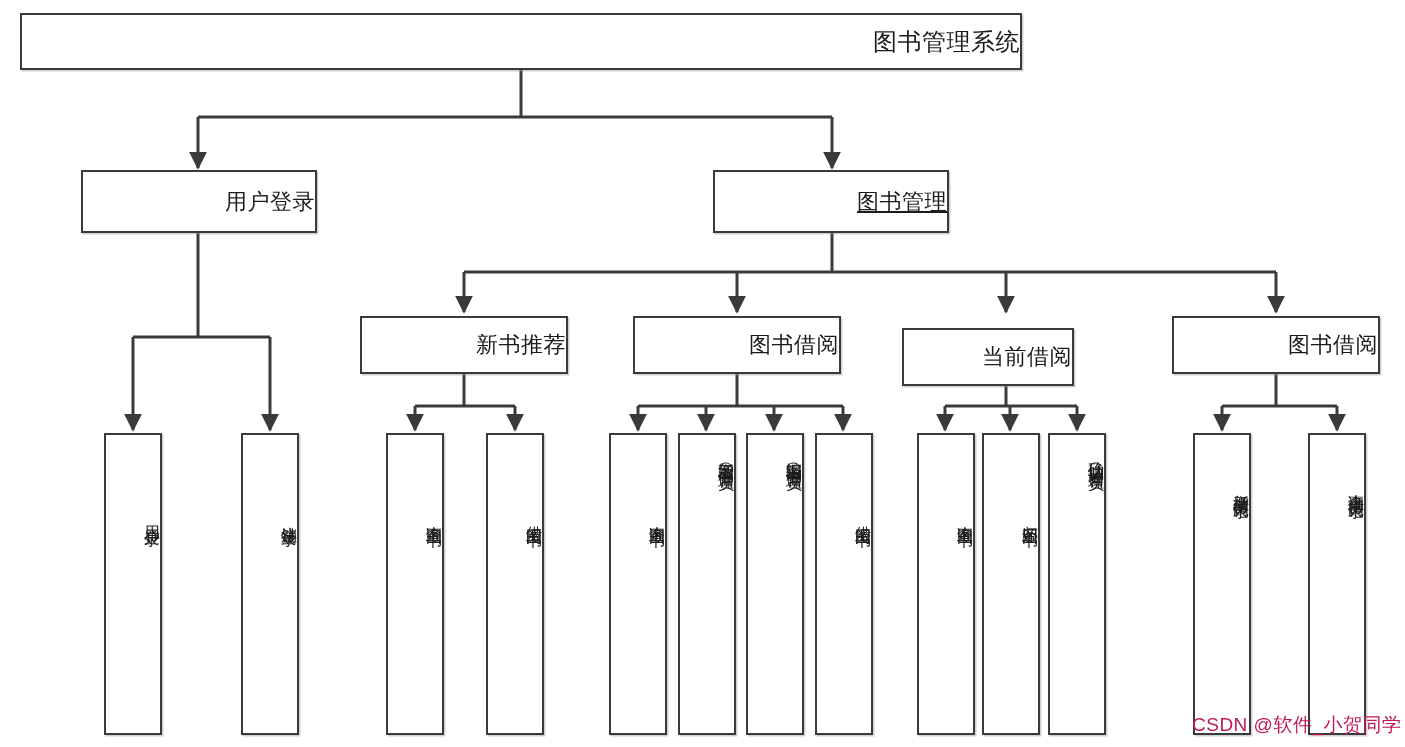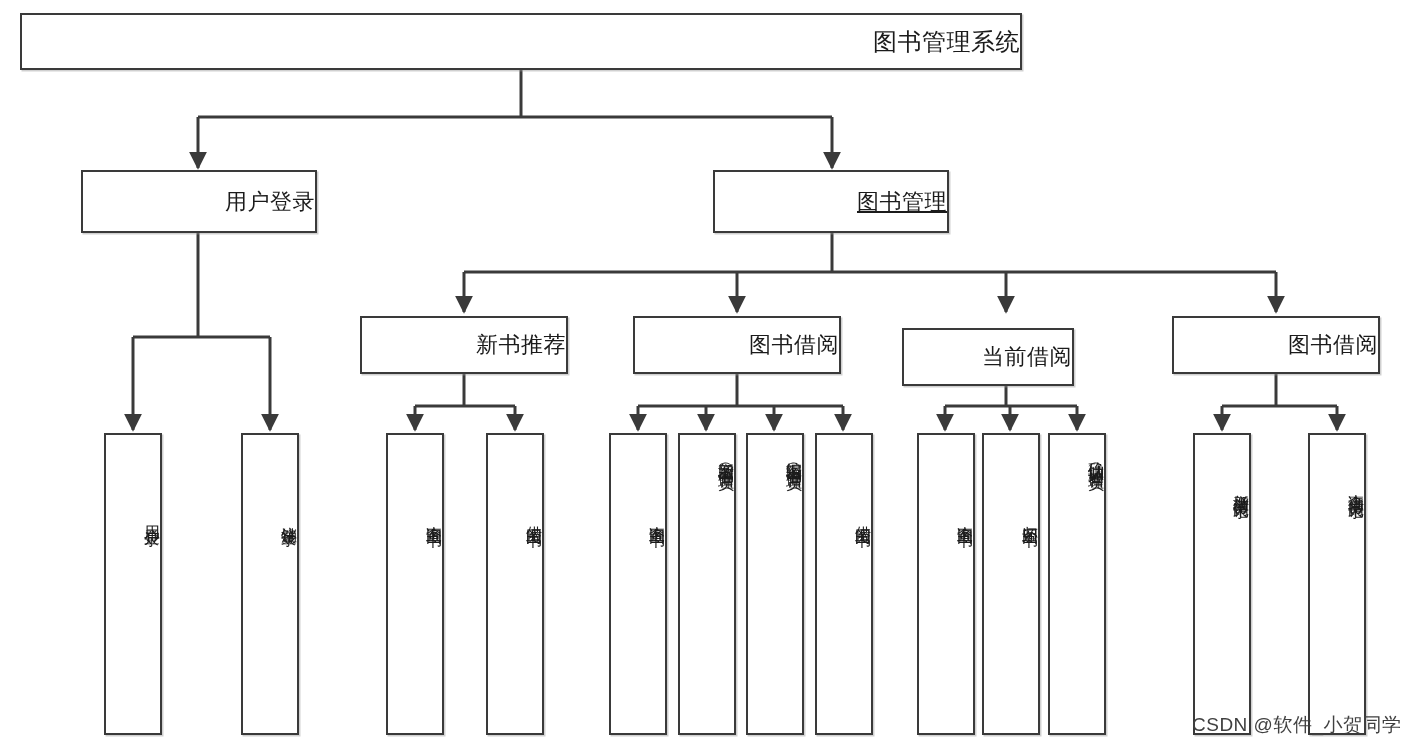--- a/index.html
+++ b/index.html
@@ -60,21 +60,21 @@
     text-orientation: upright;
     line-height: 1.05;
     letter-spacing: 2px;
     white-space: nowrap;
   }
   .watermark {
     position: absolute;
     left: 1192px;
     top: 712px;
     font-size: 19px;
-    color: #404040;
+    color: #be185d;
     letter-spacing: 0.5px;
     white-space: nowrap;
     font-family: "Liberation Sans", "DejaVu Sans", sans-serif;
   }
 </style>
 </head>
 <body>
 
 <div id="canvas">
 

